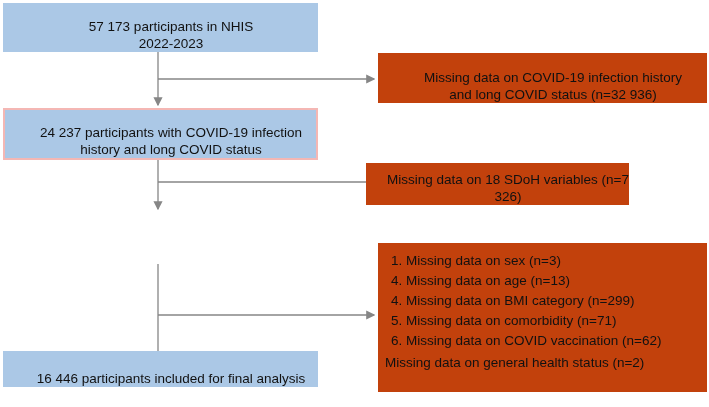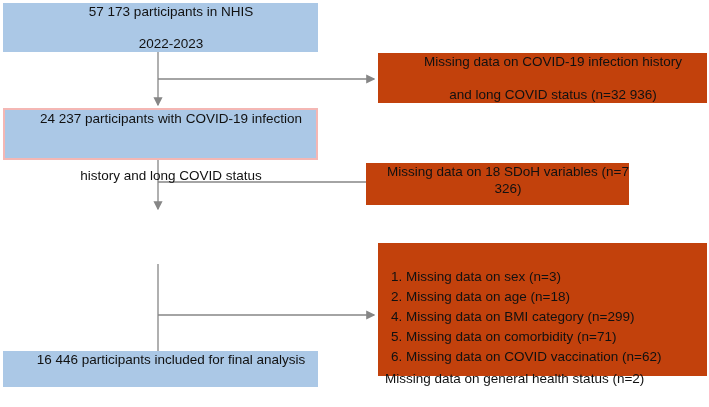--- a/index.html
+++ b/index.html
@@ -21,45 +21,45 @@
     left: 0;
     top: 0;
     width: 709px;
     height: 407px;
   }
   .box {
     position: absolute;
     box-sizing: border-box;
     display: flex;
     flex-direction: column;
-    justify-content: space-between;
+    justify-content: flex-end;
     align-items: center;
     text-align: center;
     font-size: 13.5px;
     line-height: 17px;
     color: #111111;
     padding-left: 21px;
   }
   .blue { background: #abc8e6; }
   .pink { background: #c2410c; }
-  .pink-border { border: 2px solid #f4b7b4; gap: 40px; }
+  .pink-border { border: 2px solid #f4b7b4; }
 
   #main-box-1 { left: 3px;   top: 3px;   width: 315px; height: 49px; }
   #main-box-2 { left: 3px;   top: 108px; width: 315px; height: 52px; }
   #main-box-3 { left: 3px;   top: 213px; width: 315px; height: 51px; }
   #main-box-4 { left: 3px;   top: 351px; width: 315px; height: 36px; }
 
   #excl-box-1 { left: 378px; top: 53px;  width: 329px; height: 50px; }
   #excl-box-2 { left: 366px; top: 163px; width: 263px; height: 42px; }
   #excl-box-3 {
-    left: 378px; top: 243px; width: 329px; height: 133px;
+    left: 378px; top: 243px; width: 329px; height: 149px;
     justify-content: flex-start;
     align-items: flex-start;
     text-align: center;
-    padding: 24px 4px 0 7px;
+    padding: 8px 4px 0 7px;
   }
   #excl-box-3 .num-item { margin-left: 6px; line-height: 20px; }
   #excl-box-3 .footer-item { margin-top: 2px; line-height: 20px; }
 </style>
 </head>
 <body>
 
 <div class="canvas">
 
   <svg class="arrows" width="709" height="407" viewBox="0 0 709 407" xmlns="http://www.w3.org/2000/svg">
@@ -95,20 +95,20 @@
     <div>Missing data on COVID-19 infection history</div>
     <div>and long COVID status (n=32 936)</div>
   </div>
 
   <div class="box pink" id="excl-box-2">
     <div>Missing data on 18 SDoH variables (n=7 326)</div>
   </div>
 
   <div class="box pink" id="excl-box-3">
     <div class="num-item">1. Missing data on sex (n=3)</div>
-    <div class="num-item">2. Missing data on age (n=18)</div>
+    <div class="num-item">4. Missing data on age (n=13)</div>
     <div class="num-item">4. Missing data on BMI category (n=299)</div>
     <div class="num-item">5. Missing data on comorbidity (n=71)</div>
     <div class="num-item">6. Missing data on COVID vaccination (n=62)</div>
     <div class="footer-item">Missing data on general health status (n=2)</div>
   </div>
 
 </div>
 
 </body></html>

